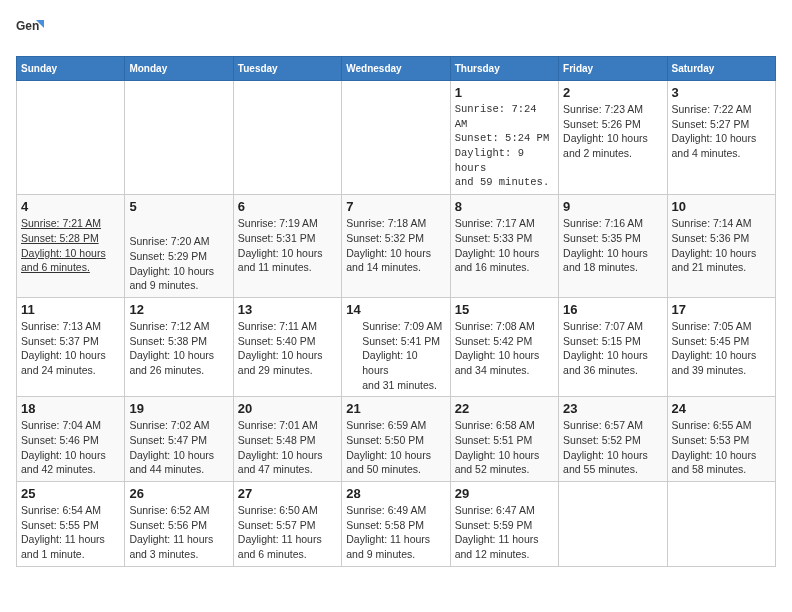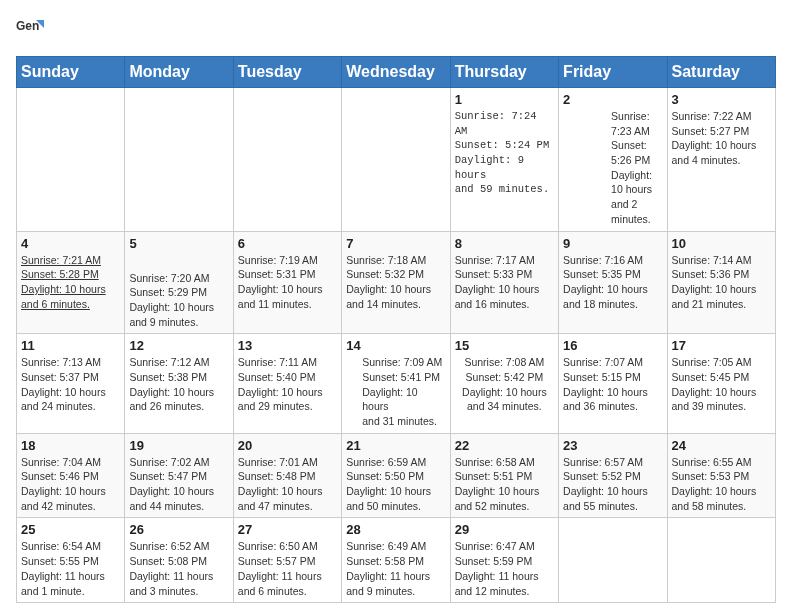--- a/index.html
+++ b/index.html
@@ -41,21 +41,21 @@
     table {
       width: 100%;
       border-collapse: collapse;
       font-size: 11px;
     }
     thead tr th {
       background-color: #3a7abf;
       color: #fff;
       padding: 6px 4px;
       text-align: left;
-      font-size: 16px;
+      font-size: 10px;
       font-weight: bold;
       border: 1px solid #2e6aa8;
     }
     tbody tr td {
       border: 1px solid #ccc;
       vertical-align: top;
       padding: 4px;
       width: calc(100% / 7);
       min-height: 80px;
       background: #fff;
@@ -120,21 +120,21 @@
         <td class="empty"></td>
         <td>
           <span class="day-number">1</span>
           <div class="day-info" style="white-space: pre-line; font-family: Liberation Mono, monospace;">Sunrise: 7:24 AM
 Sunset: 5:24 PM
 Daylight: 9 hours
 and 59 minutes.</div>
         </td>
         <td>
           <span class="day-number">2</span>
-          <div class="day-info" style="white-space: pre-line; margin-left: 48px;">Sunrise: 7:23 AM
+          <div class="day-info" style="white-space: pre-line;">Sunrise: 7:23 AM
 Sunset: 5:26 PM
 Daylight: 10 hours
 and 2 minutes.</div>
         </td>
         <td>
           <span class="day-number">3</span>
           <div class="day-info" style="white-space: pre-line;">Sunrise: 7:22 AM
 Sunset: 5:27 PM
 Daylight: 10 hours
 and 4 minutes.</div>
@@ -215,21 +215,21 @@
         </td>
         <td>
           <span class="day-number">14</span>
           <div class="day-info" style="white-space: pre-line; margin-left: 16px;">Sunrise: 7:09 AM
 Sunset: 5:41 PM
 Daylight: 10 hours
 and 31 minutes.</div>
         </td>
         <td>
           <span class="day-number">15</span>
-          <div class="day-info" style="white-space: pre-line; text-align: center;">Sunrise: 7:08 AM
+          <div class="day-info" style="white-space: pre-line;">Sunrise: 7:08 AM
 Sunset: 5:42 PM
 Daylight: 10 hours
 and 34 minutes.</div>
         </td>
         <td>
           <span class="day-number">16</span>
           <div class="day-info" style="white-space: pre-line;">Sunrise: 7:07 AM
 Sunset: 5:15 PM
 Daylight: 10 hours
 and 36 minutes.</div>
@@ -297,21 +297,21 @@
         <td>
           <span class="day-number">25</span>
           <div class="day-info" style="white-space: pre-line;">Sunrise: 6:54 AM
 Sunset: 5:55 PM
 Daylight: 11 hours
 and 1 minute.</div>
         </td>
         <td>
           <span class="day-number">26</span>
           <div class="day-info" style="white-space: pre-line;">Sunrise: 6:52 AM
-Sunset: 5:08 PM
+Sunset: 5:56 PM
 Daylight: 11 hours
 and 3 minutes.</div>
         </td>
         <td>
           <span class="day-number">27</span>
           <div class="day-info" style="white-space: pre-line;">Sunrise: 6:50 AM
 Sunset: 5:57 PM
 Daylight: 11 hours
 and 6 minutes.</div>
         </td>

